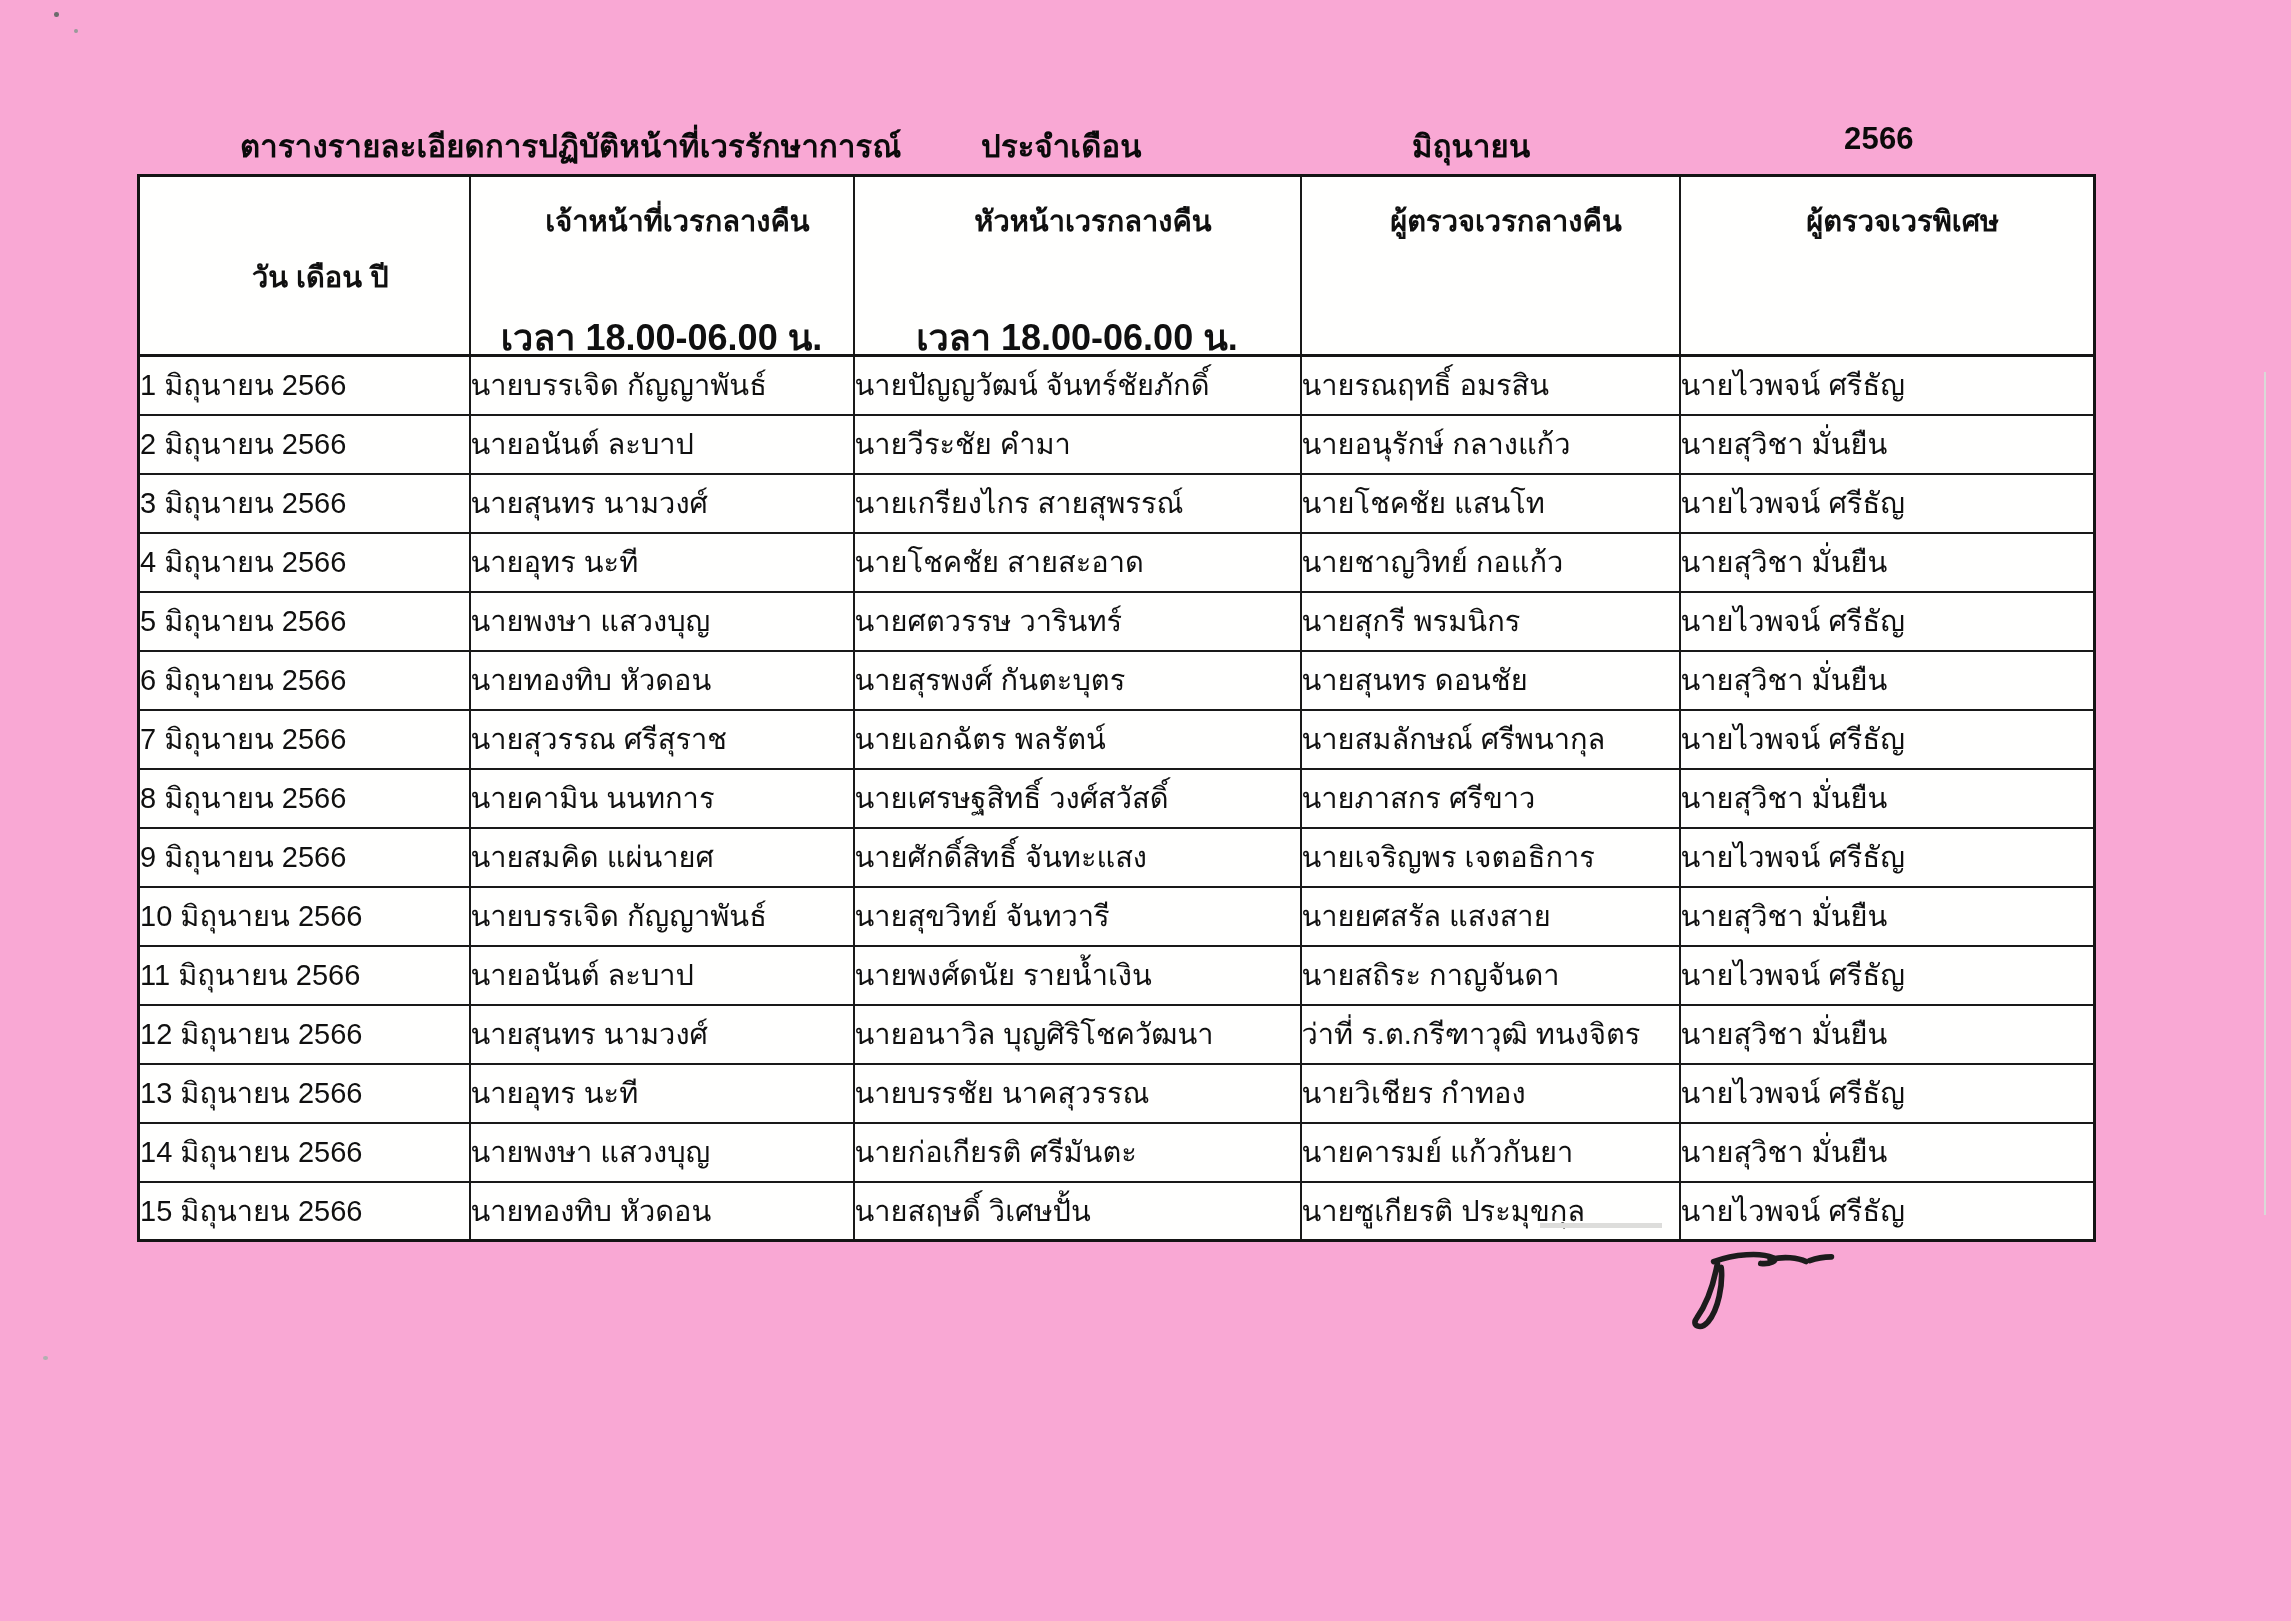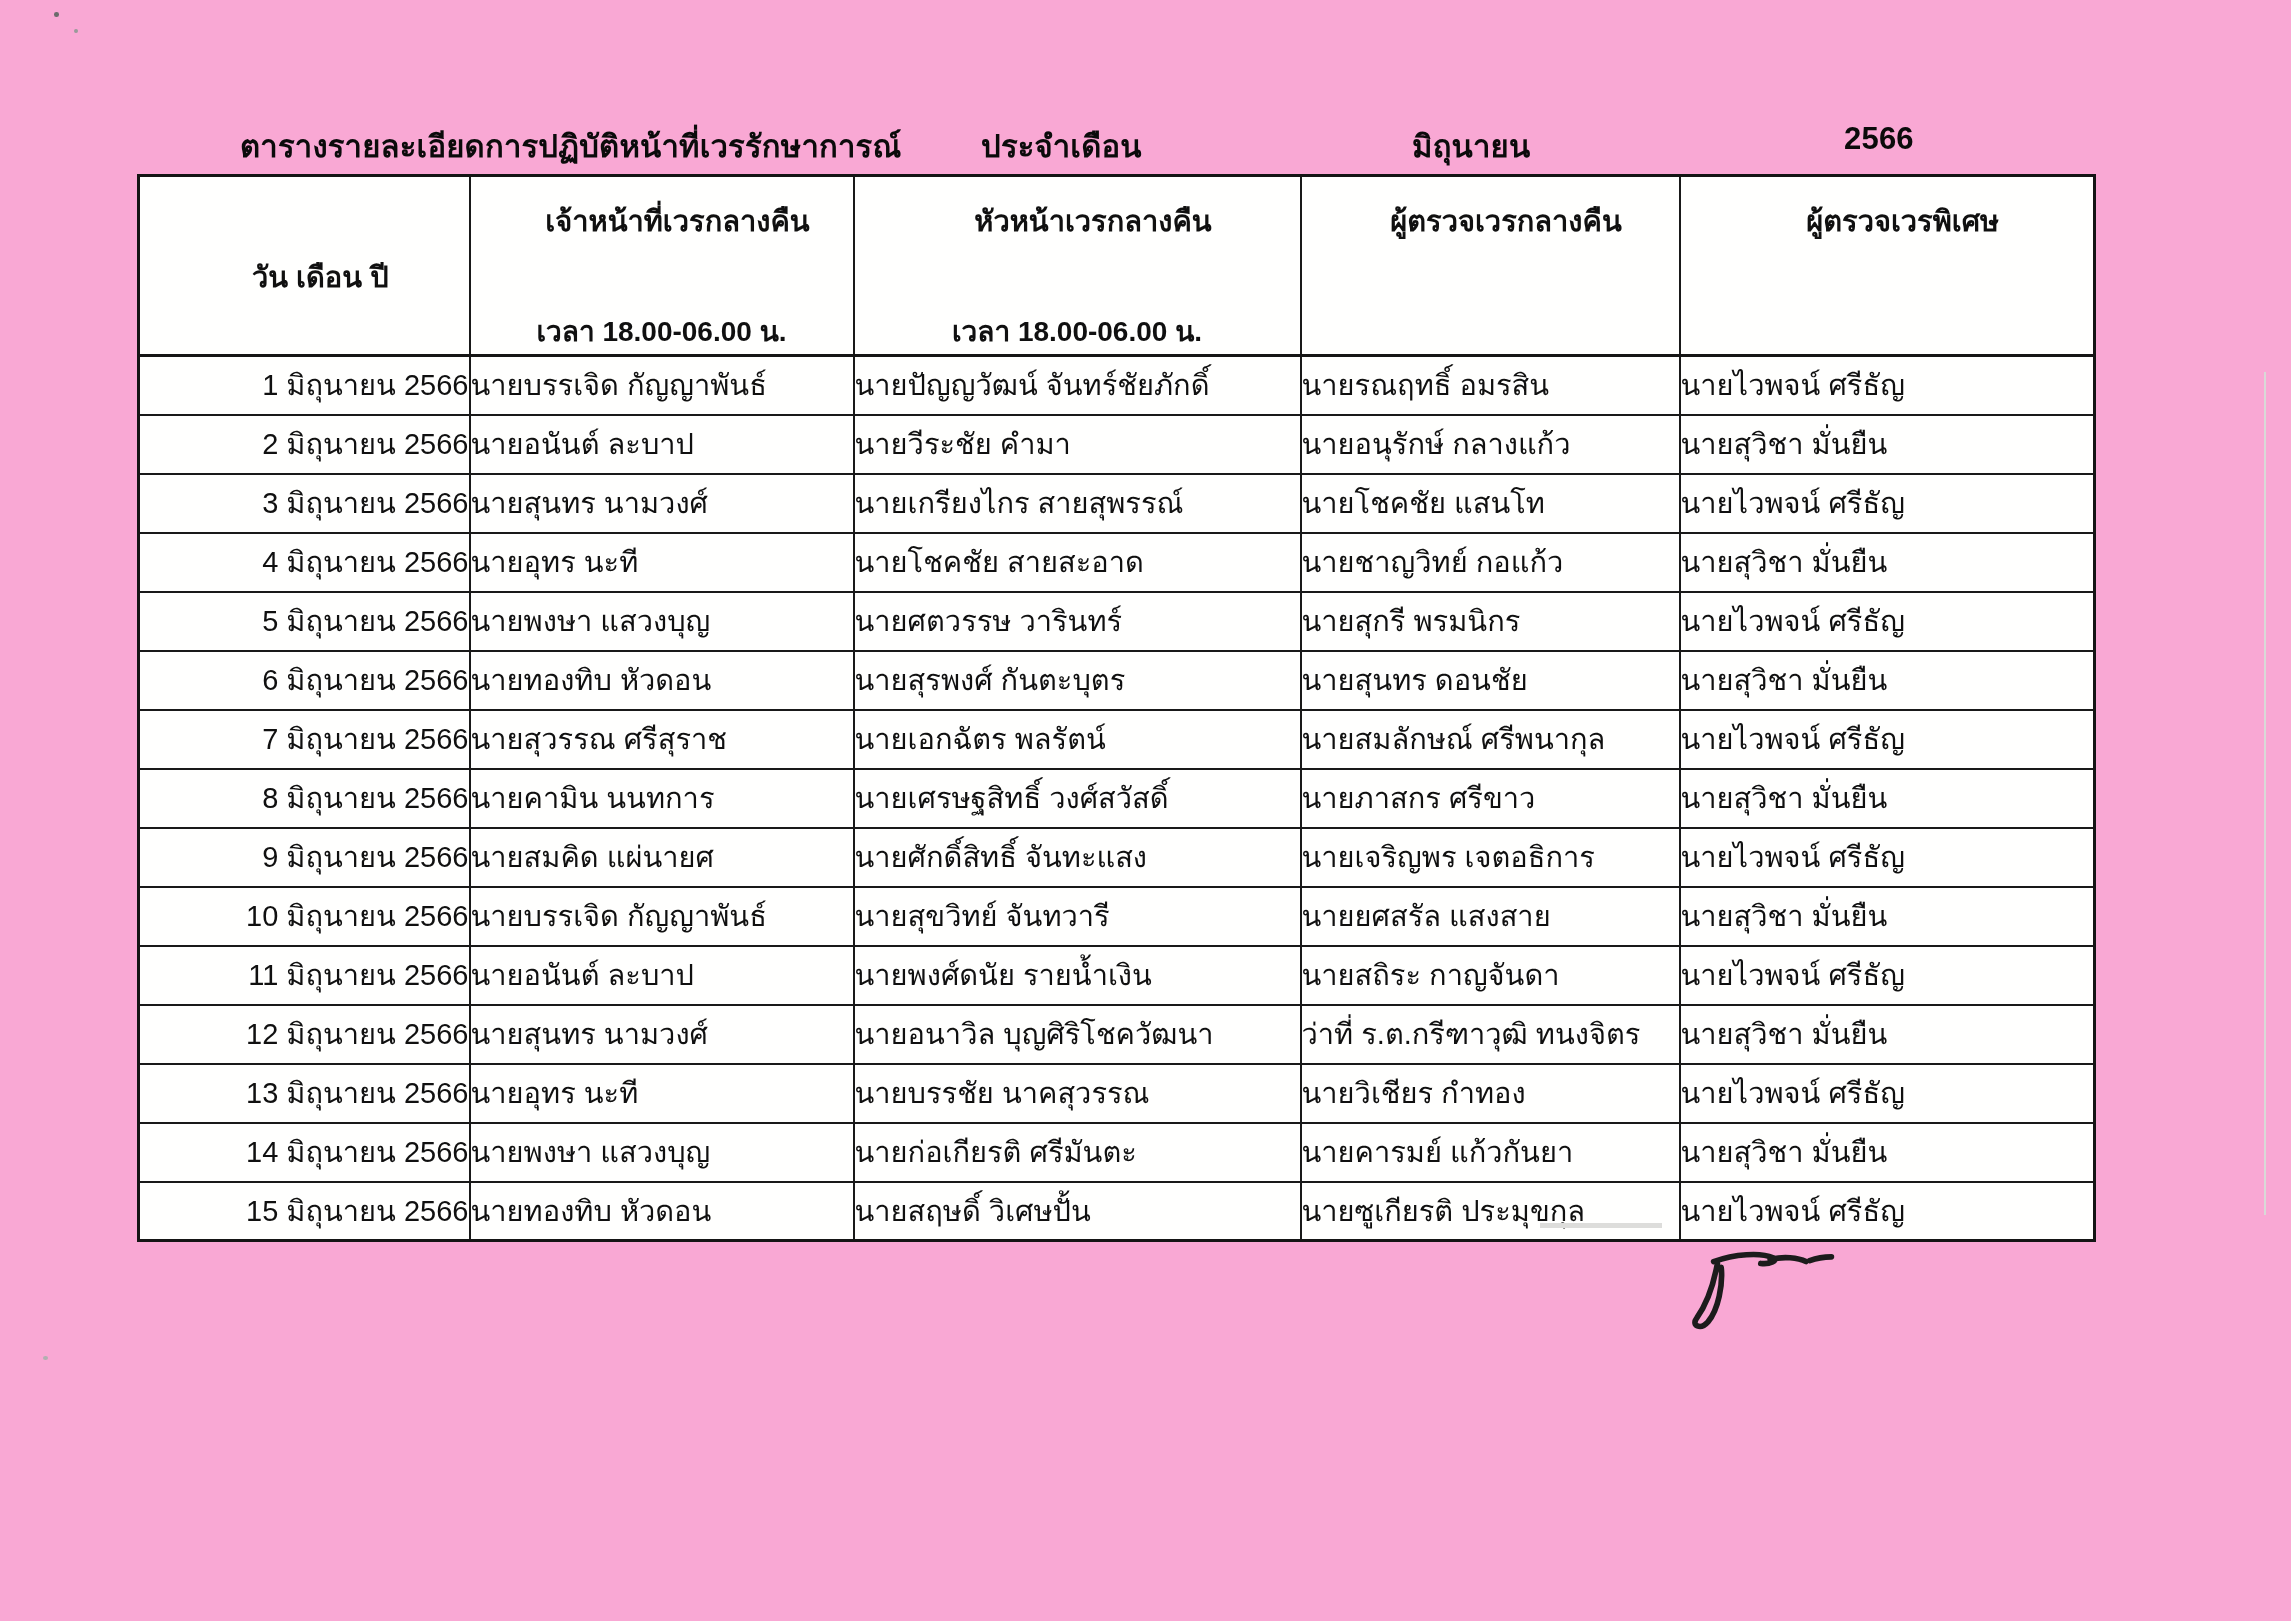--- a/index.html
+++ b/index.html
@@ -75,26 +75,26 @@
     top: 77px; left: 0; right: 0;
     text-align: center;
     font-size: 29px;
     font-weight: 700;
     padding-left: 32px;
   }
   .hdr-time {
     position: absolute;
     top: 132px; left: 0; right: 0;
     text-align: center;
-    font-size: 28px;
+    font-size: 36px;
     font-weight: 600;
   }
 
   tbody tr { height: 59px; }
-  td.c-date { text-align: right; }
+  td.c-date { text-align: left; }
   td.c-text { text-align: left; padding-left: 8.5px; }
 
   
   .speck {
     position: absolute;
     background: #6b6b6b;
     border-radius: 50%;
   }
   #speck-1 { left: 54px;  top: 12.2px;  width: 4.7px; height: 4.7px; }
   #speck-2 { left: 74px;  top: 29px;  width: 3.8px; height: 3.8px; background:#9a9a9a; }

